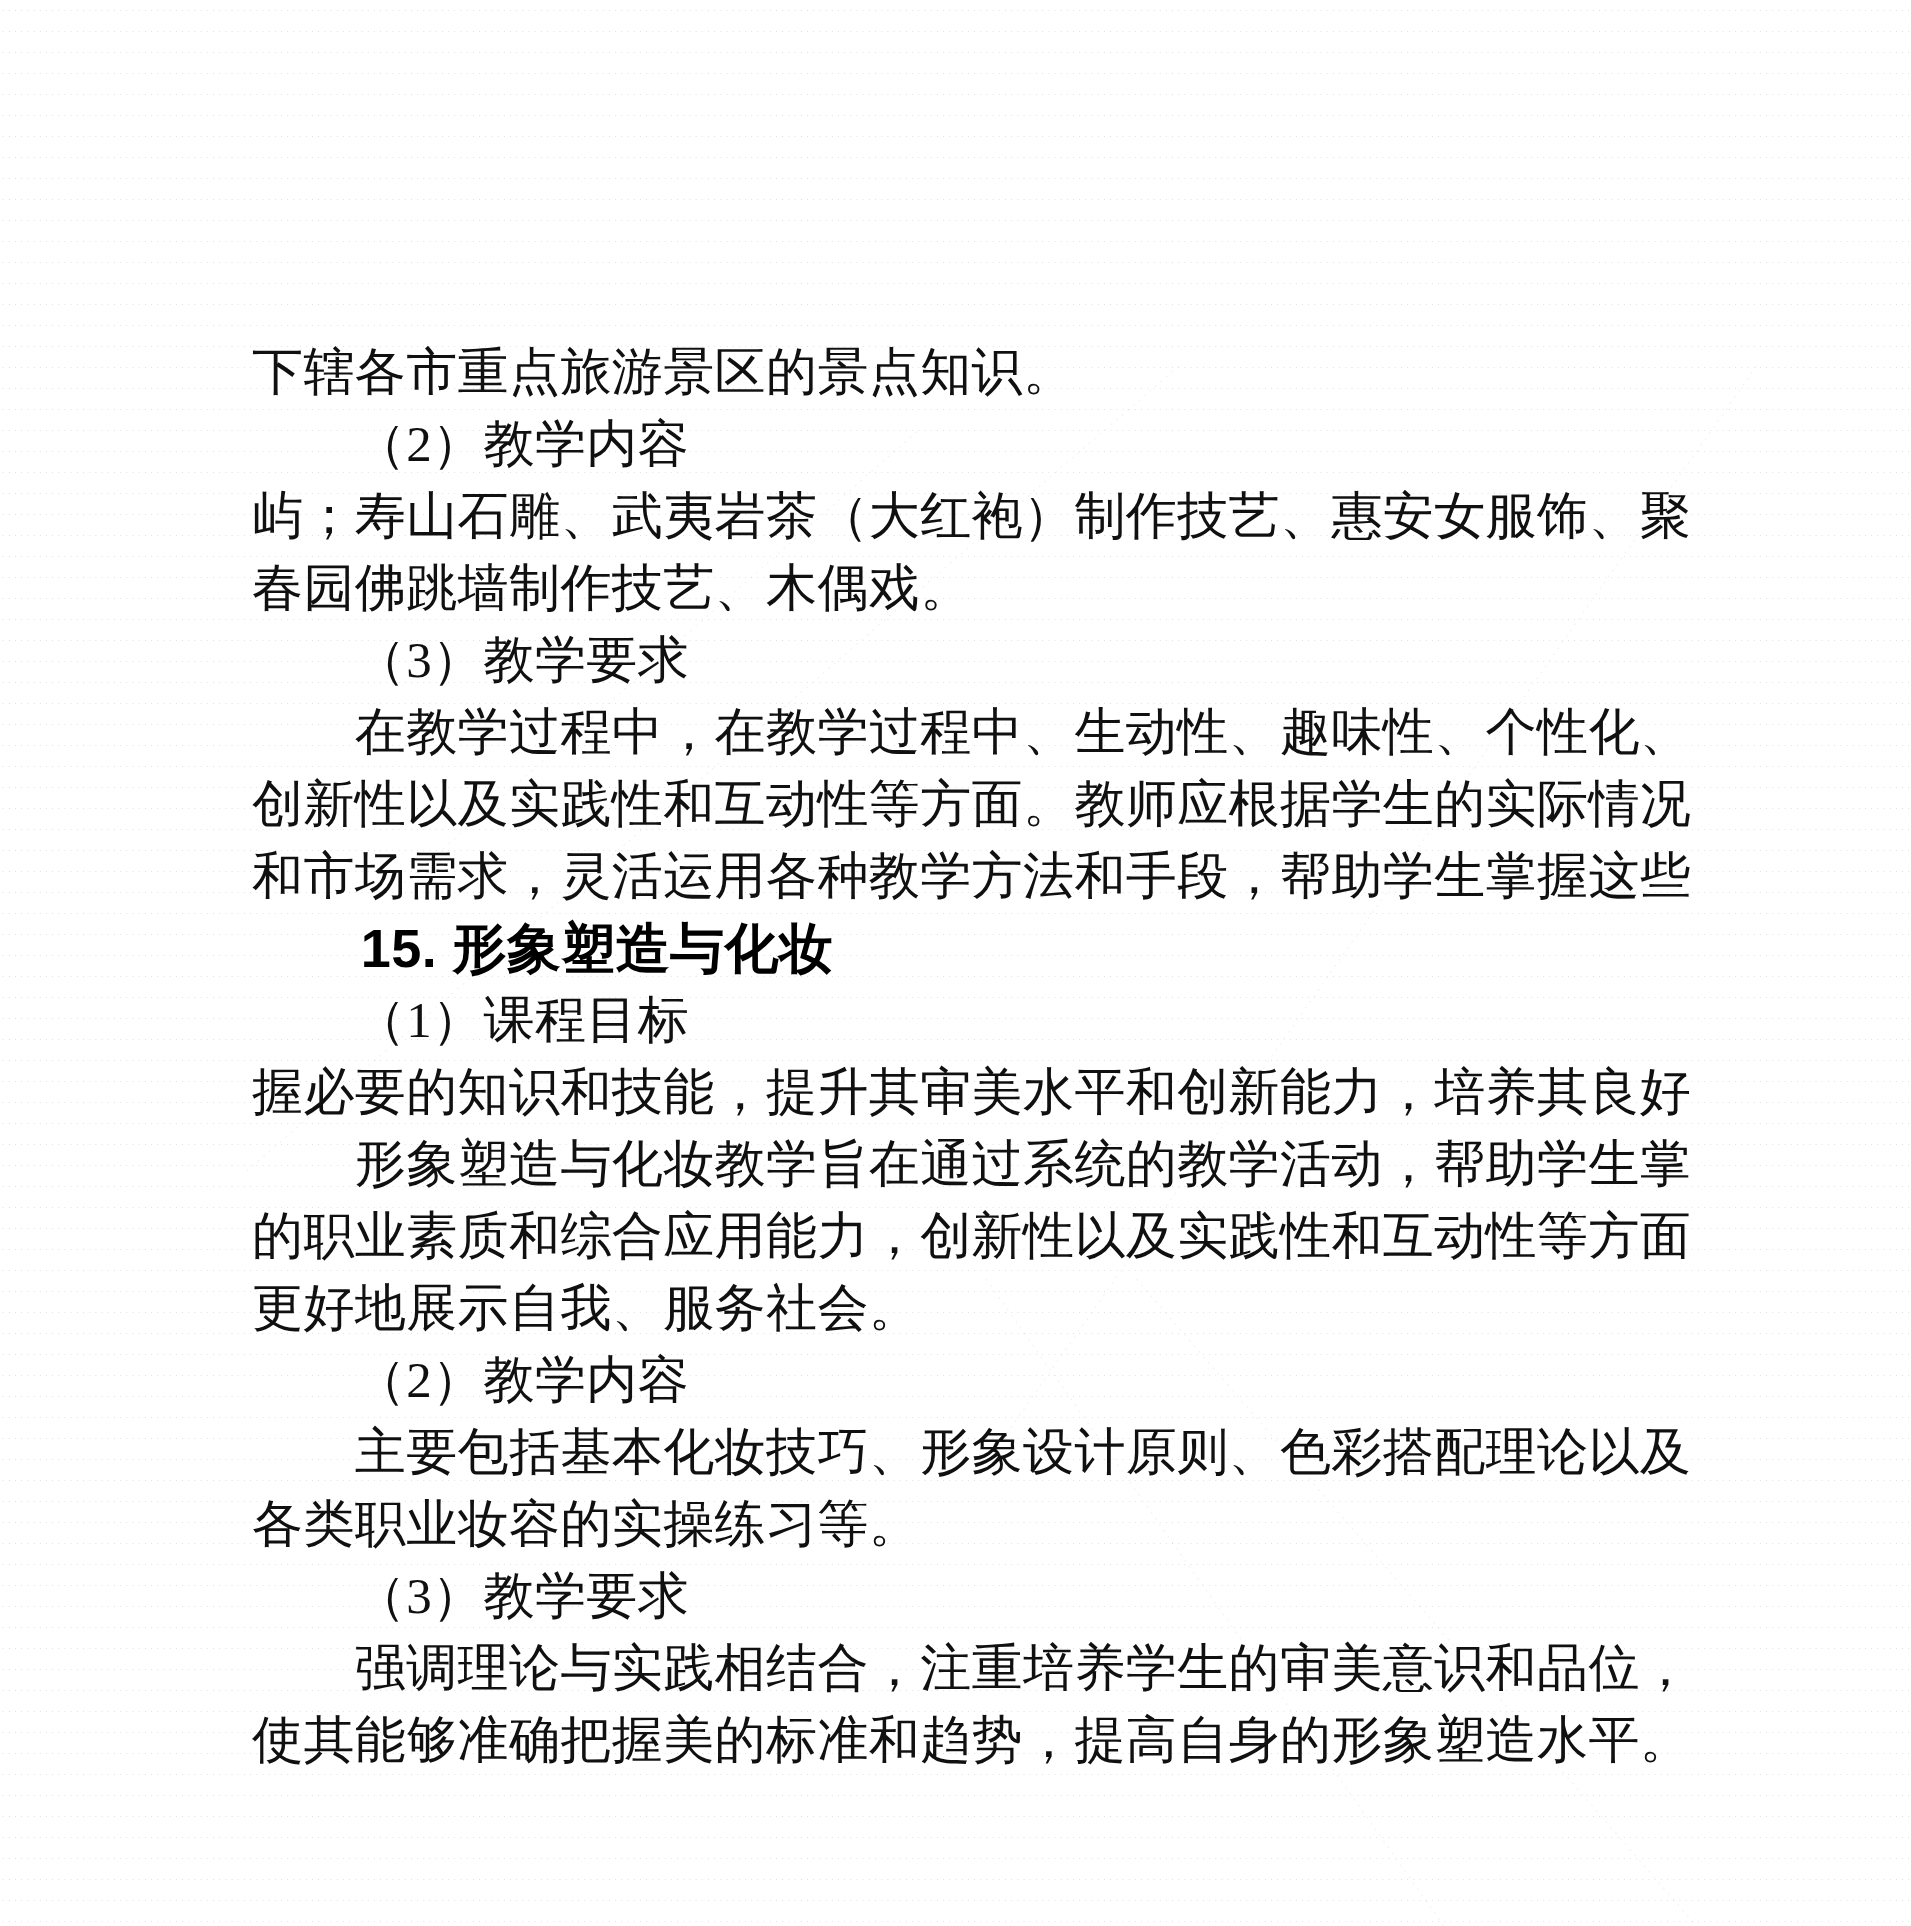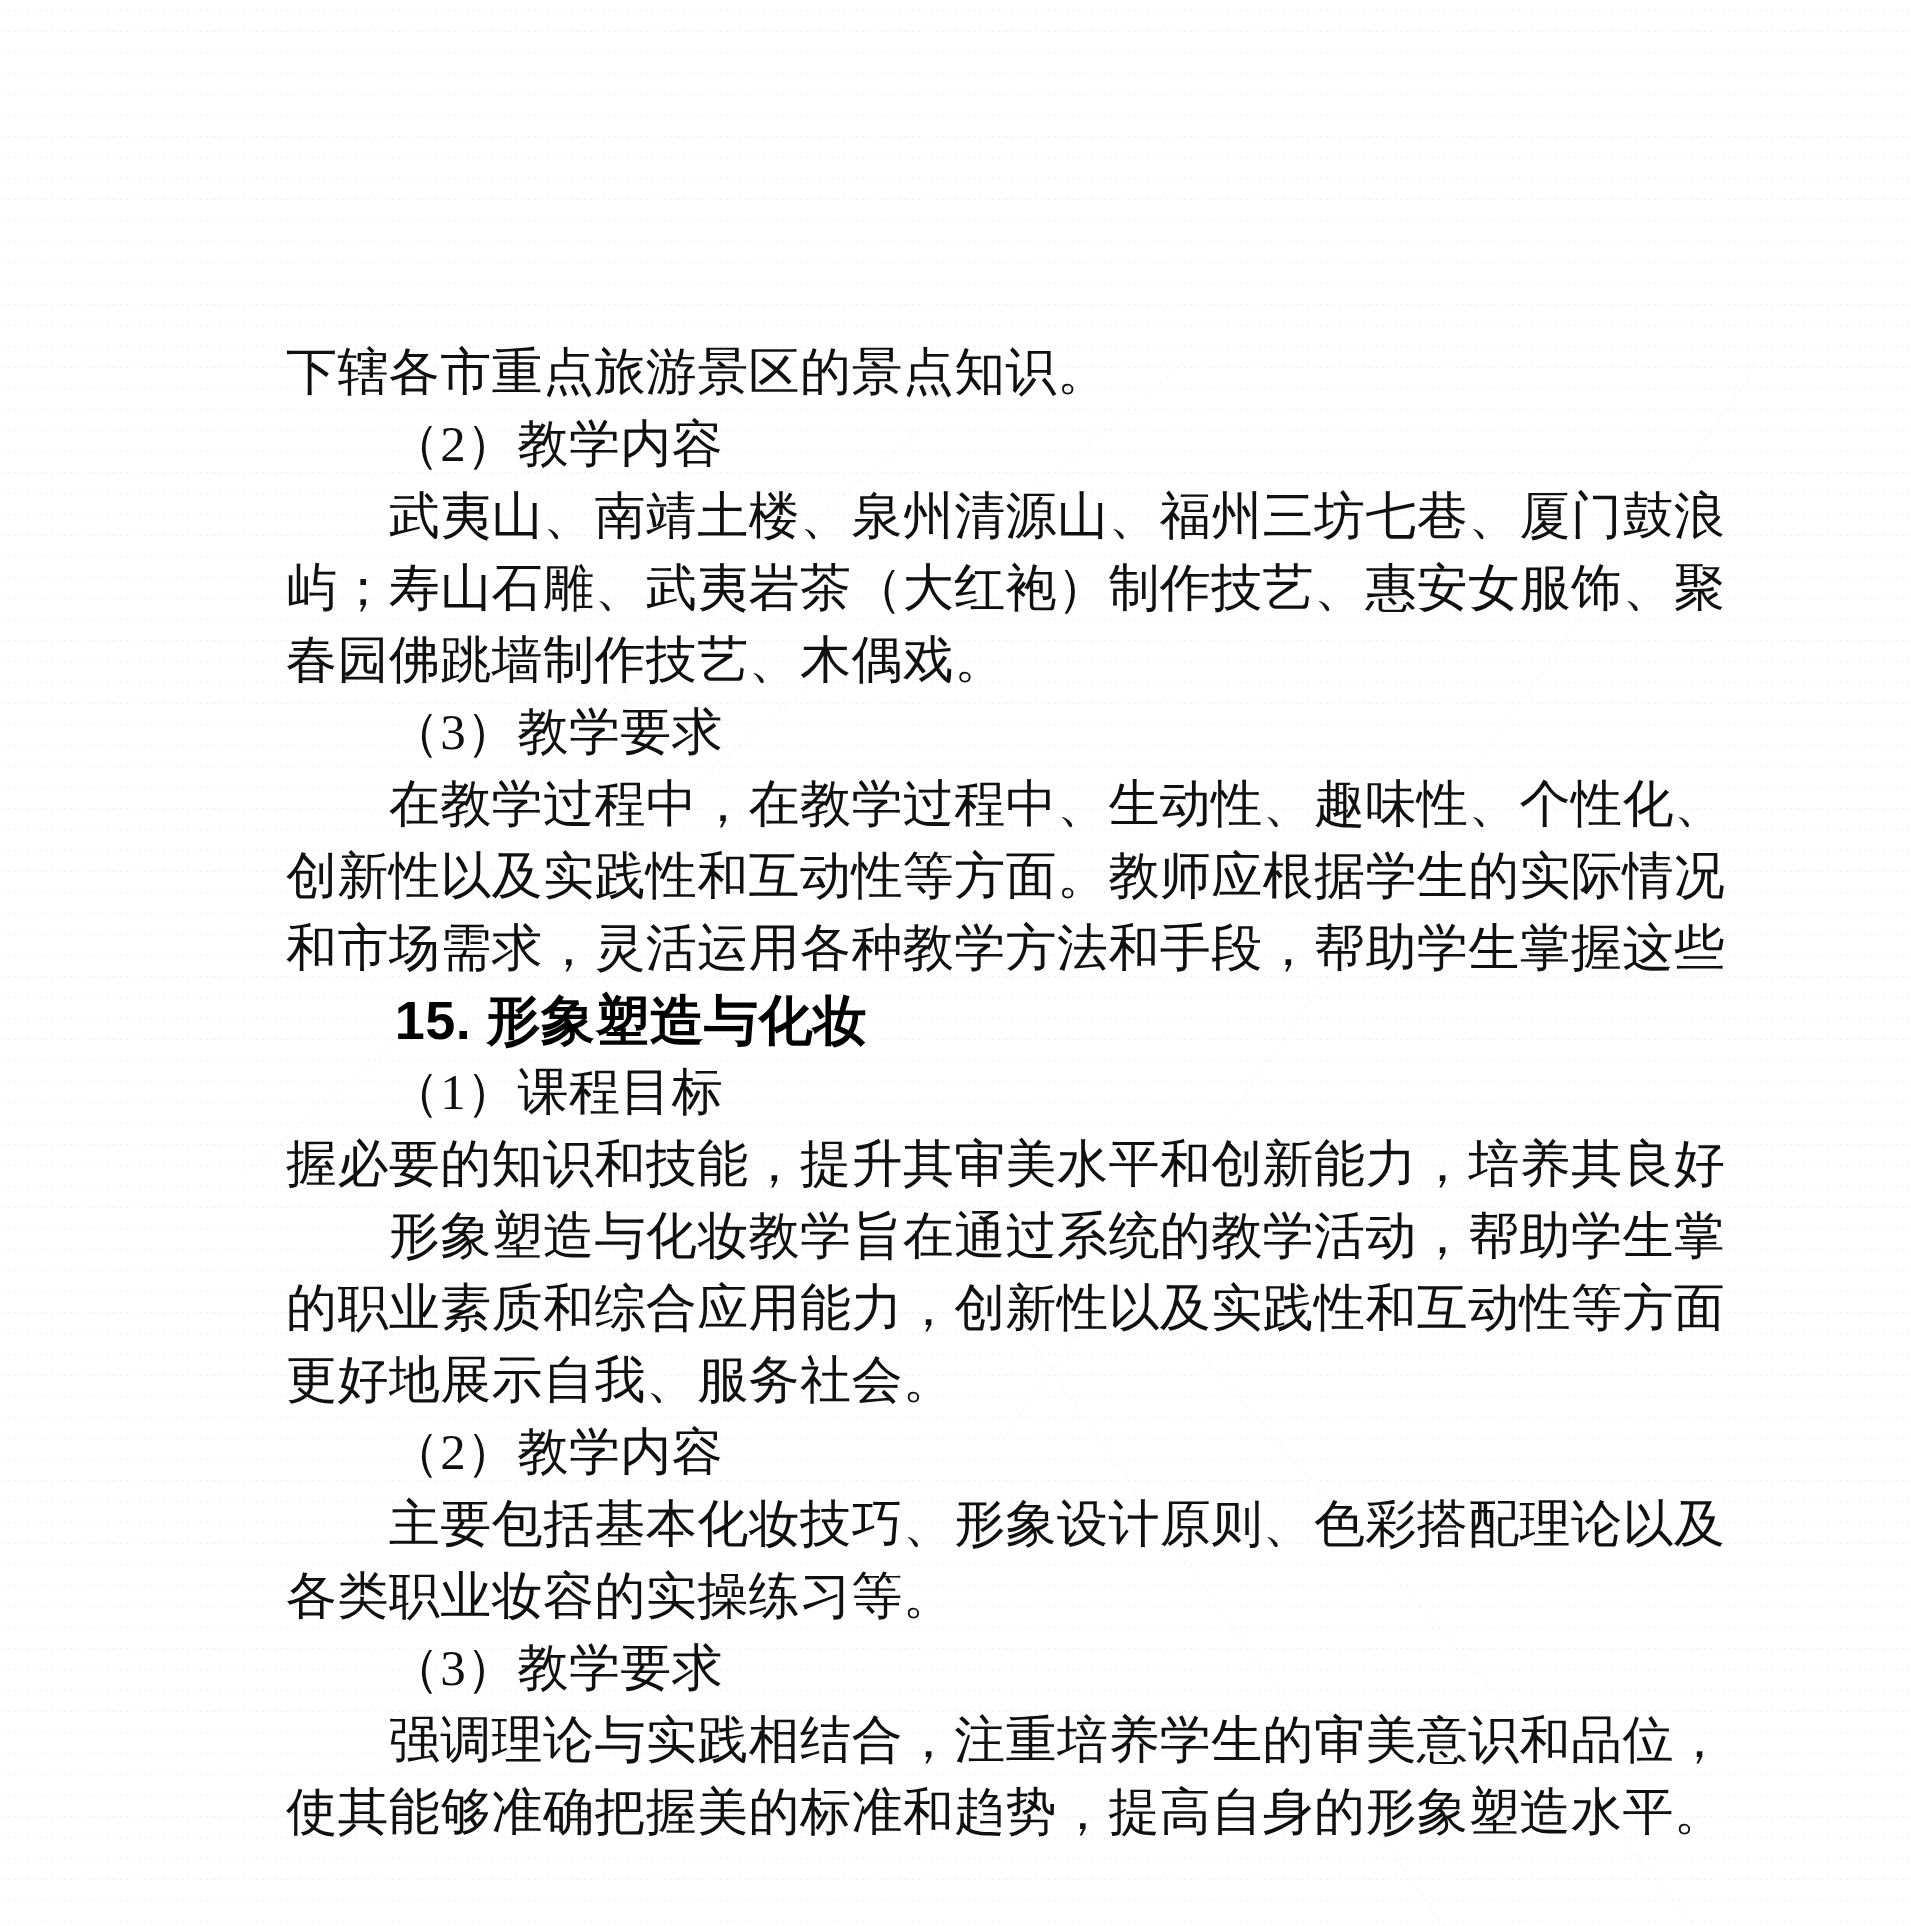--- a/index.html
+++ b/index.html
@@ -32,21 +32,20 @@
     width: 1448px;
   }
   .line {
     height: 72px;
     line-height: 72px;
     font-size: 51px;
     color: #101010;
     white-space: pre;
     letter-spacing: 0.4px;
     font-family: "Liberation Serif", "DejaVu Serif", serif;
-    margin-left: 34px;
   }
   .line.heading {
     font-family: "Liberation Sans", "DejaVu Sans", sans-serif;
     font-weight: bold;
     font-size: 54px;
     color: #000000;
   }
 </style>
 </head>
 <body>
@@ -62,21 +61,20 @@
       <line x1="2950" y1="3320" x2="4560" y2="5180"></line>
       <line x1="3060" y1="5290" x2="3760" y2="6450"></line>
       <line x1="3960" y1="5290" x2="4360" y2="6450"></line>
       <line x1="500" y1="6722" x2="690" y2="6722"></line>
     </g>
   </svg>
 
   <div class="textblock">
     <div class="line body">下辖各市重点旅游景区的景点知识。</div>
     <div class="line body">　　（2）教学内容</div>
-    <div class="line body">　　武夷山、南靖土楼、泉州清源山、福州三坊七巷、厦门鼓浪</div>
     <div class="line body">屿；寿山石雕、武夷岩茶（大红袍）制作技艺、惠安女服饰、聚</div>
     <div class="line body">春园佛跳墙制作技艺、木偶戏。</div>
     <div class="line body">　　（3）教学要求</div>
     <div class="line body">　　在教学过程中，在教学过程中、生动性、趣味性、个性化、</div>
     <div class="line body">创新性以及实践性和互动性等方面。教师应根据学生的实际情况</div>
     <div class="line body">和市场需求，灵活运用各种教学方法和手段，帮助学生掌握这些</div>
     <div class="line heading">　　15. 形象塑造与化妆</div>
     <div class="line body">　　（1）课程目标</div>
     <div class="line body">握必要的知识和技能，提升其审美水平和创新能力，培养其良好</div>
     <div class="line body">　　形象塑造与化妆教学旨在通过系统的教学活动，帮助学生掌</div>

